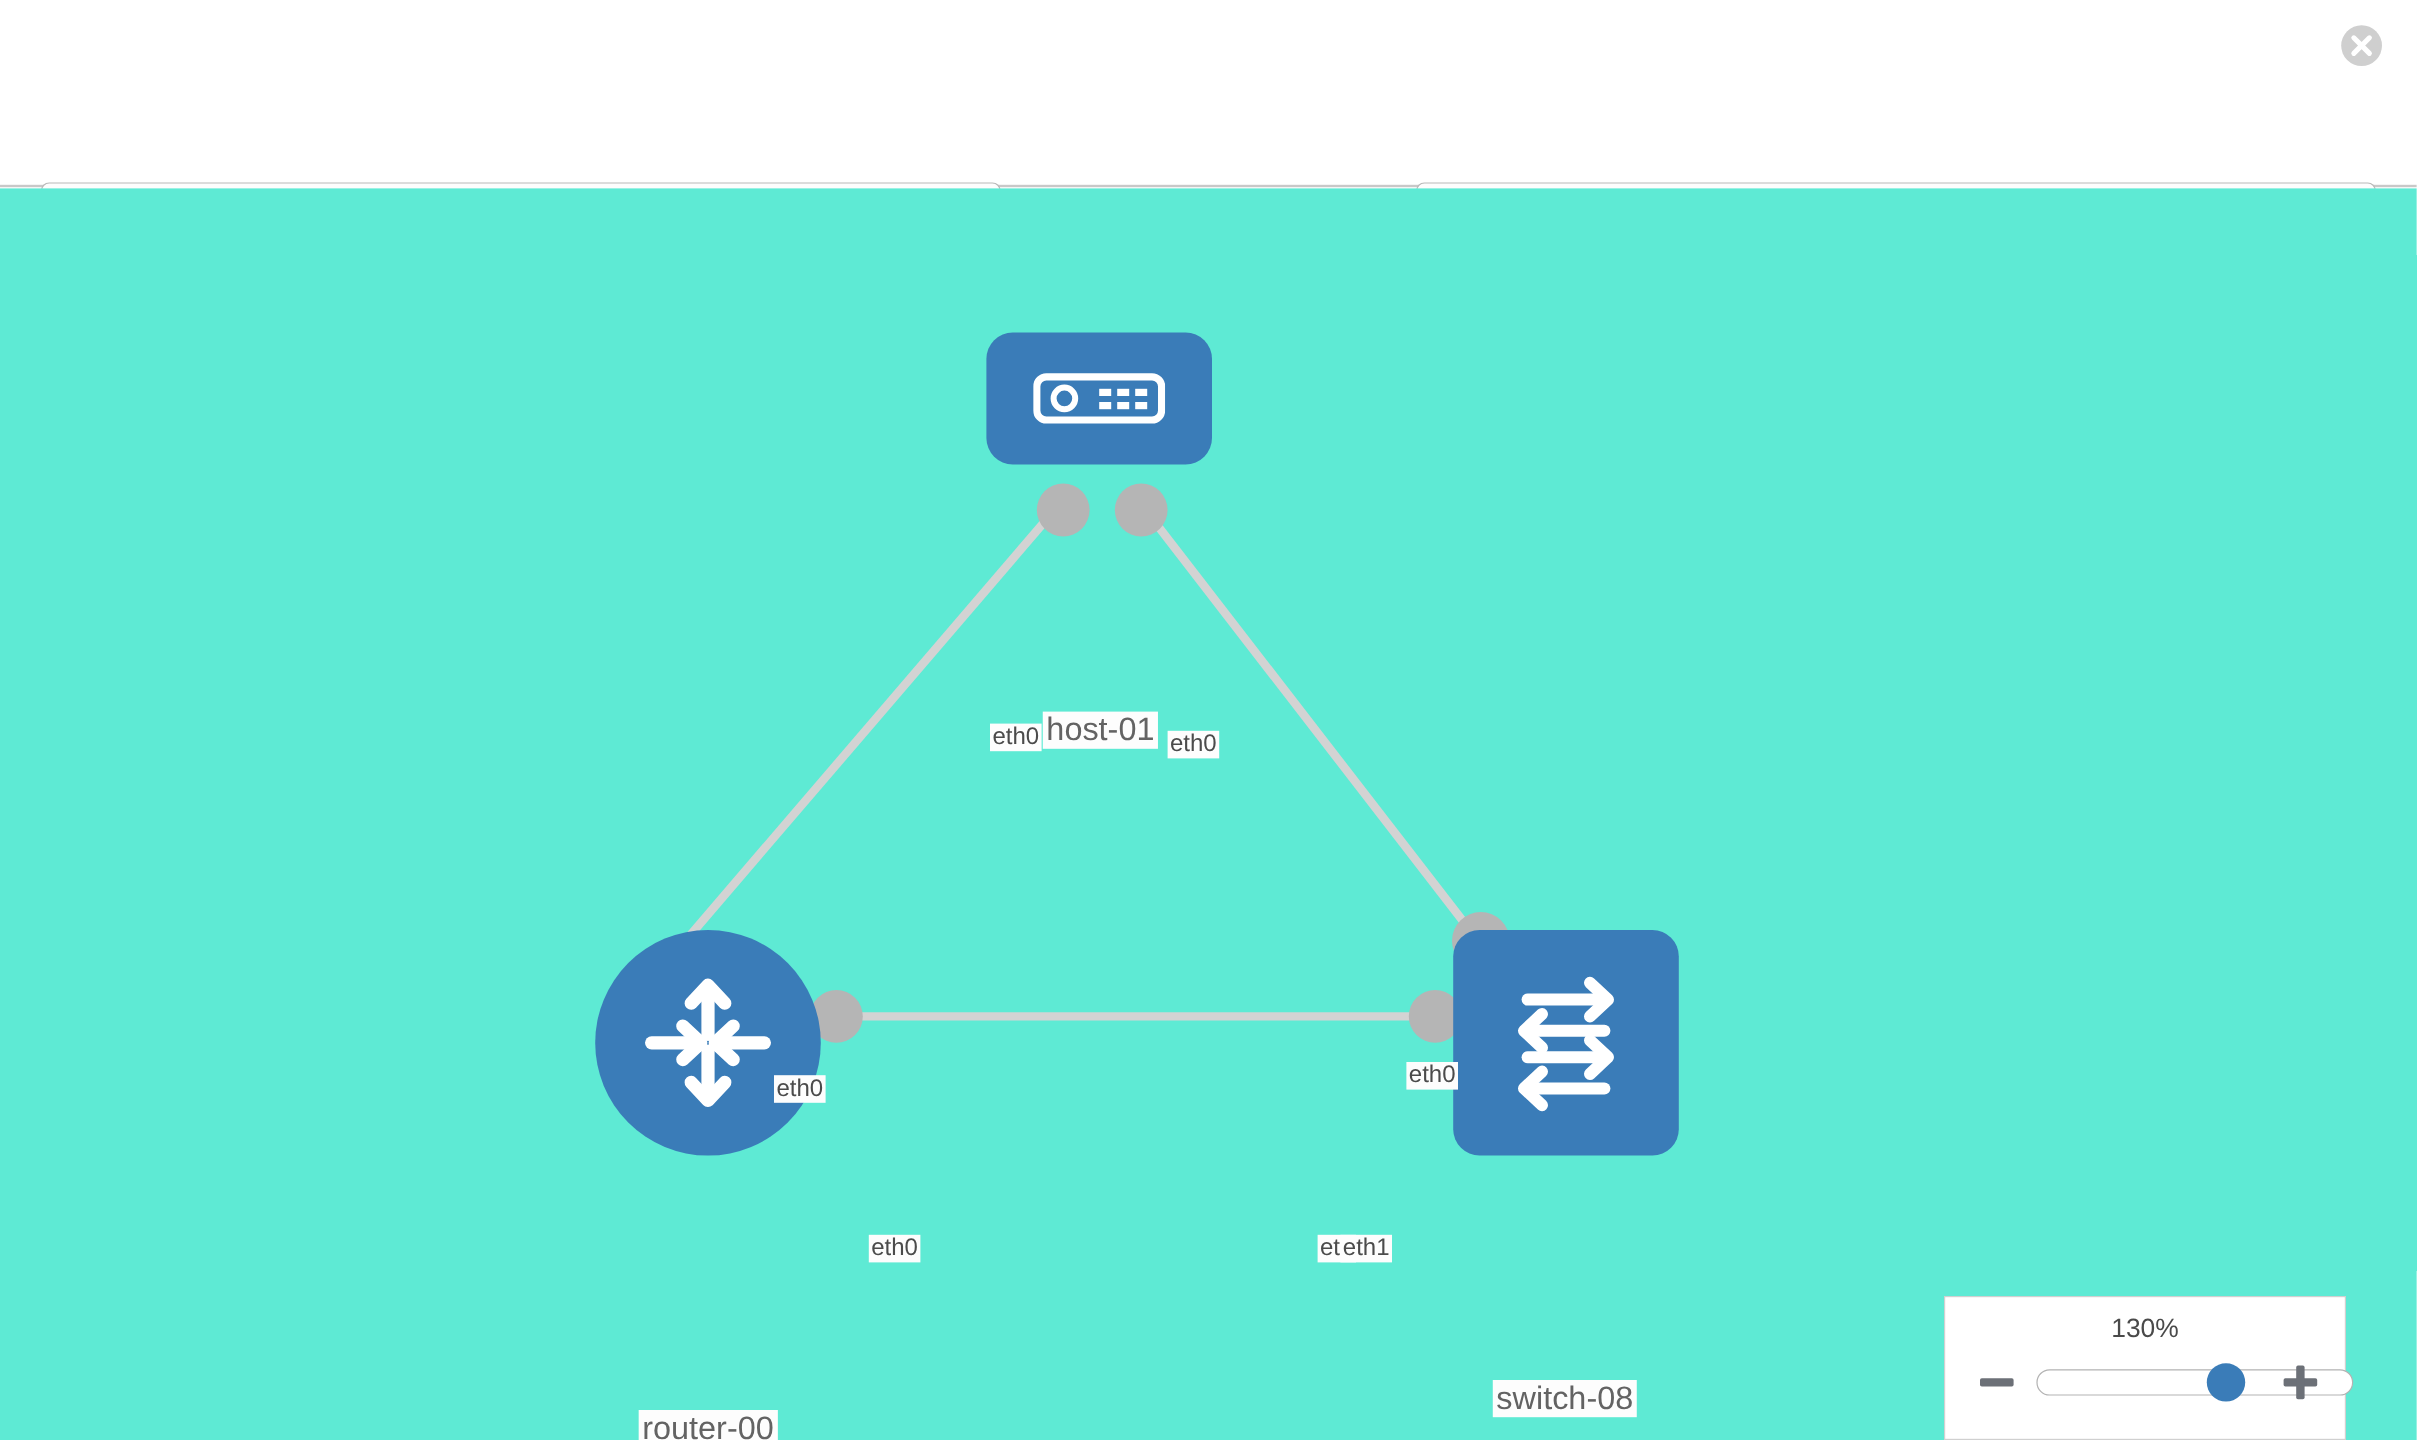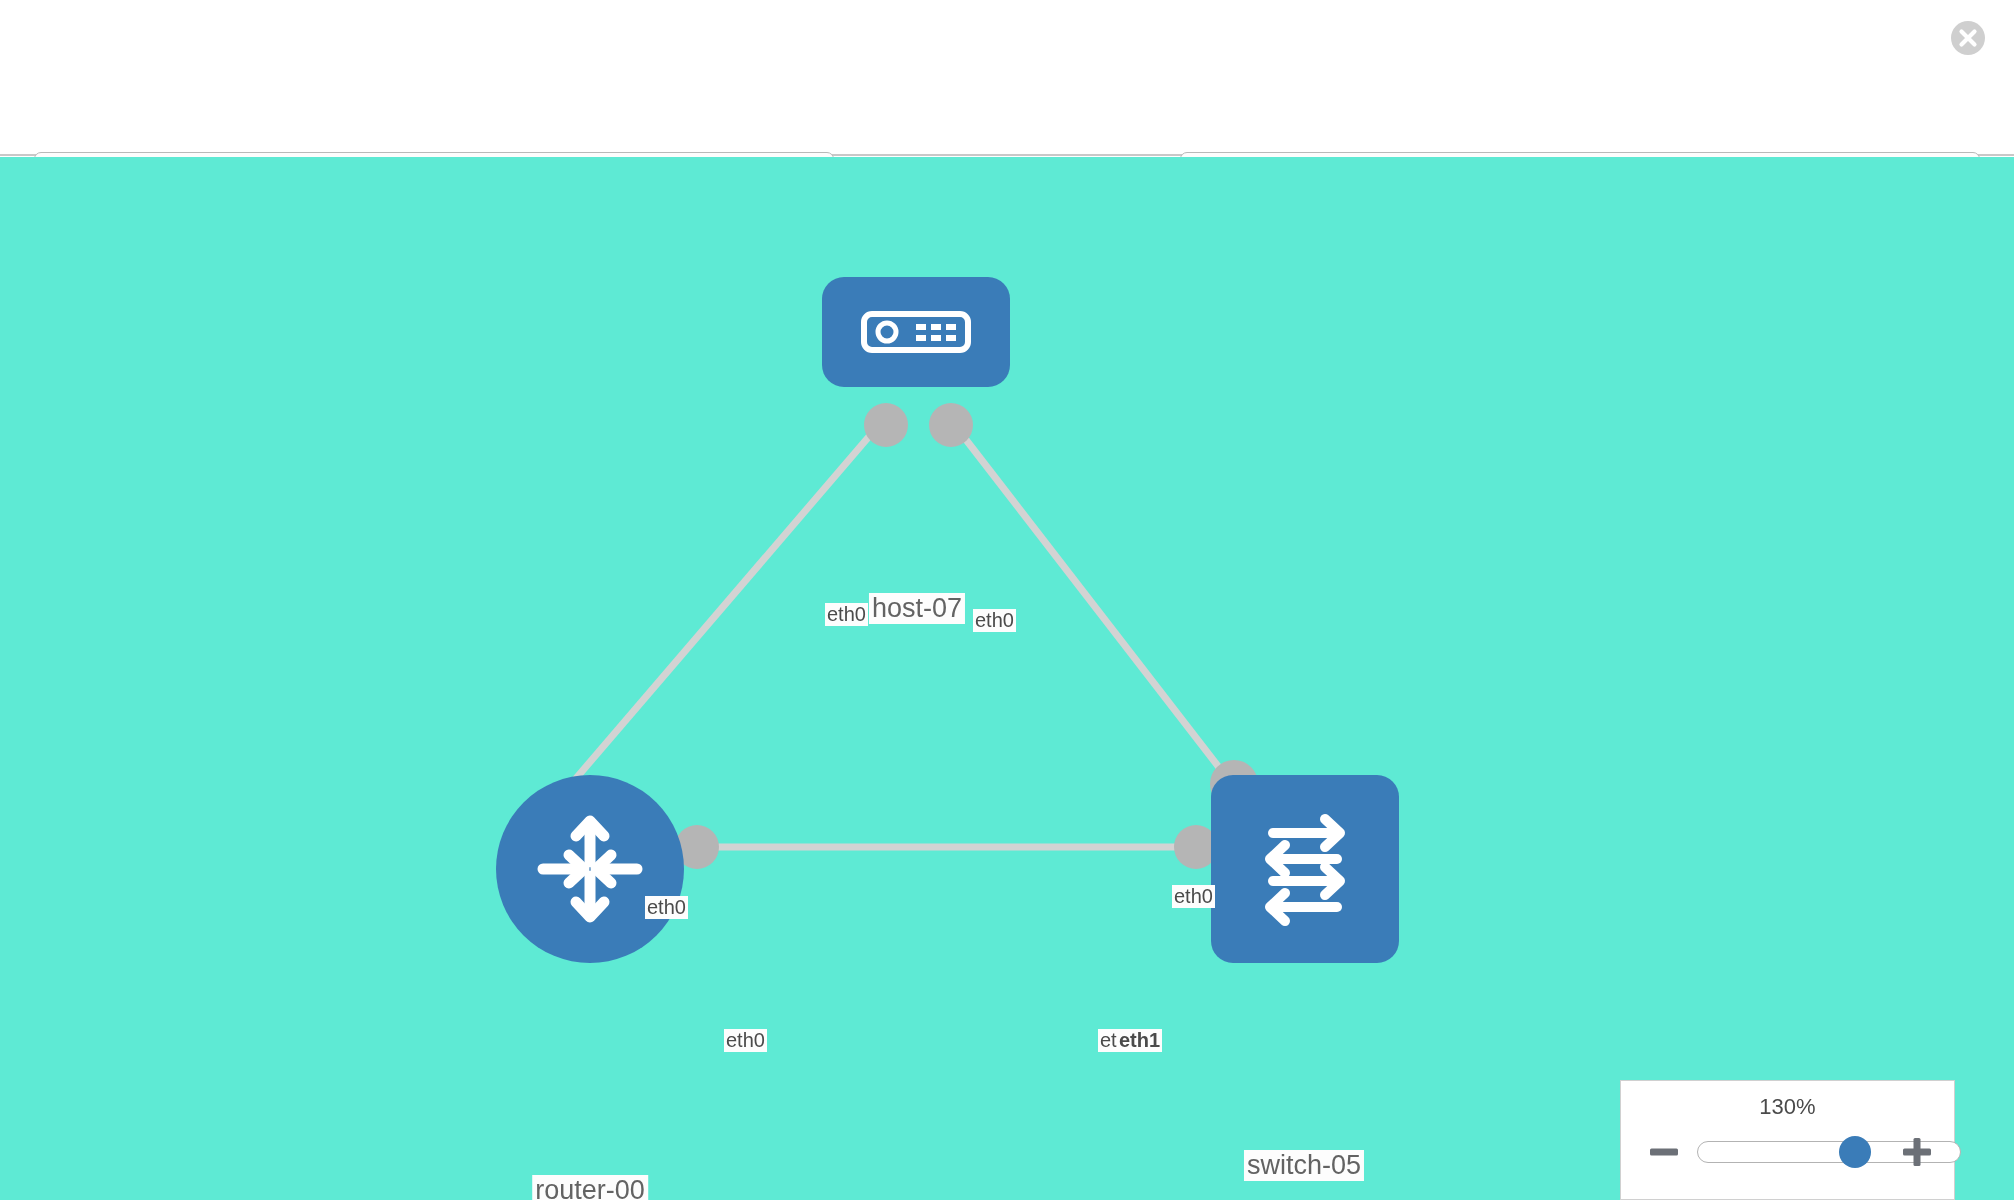--- a/index.html
+++ b/index.html
@@ -304,37 +304,37 @@
           <line x1="28" y1="72" x2="94" y2="72"></line>
           <polyline points="80,58 95,72 80,86"></polyline>
           <line x1="92" y1="98" x2="26" y2="98"></line>
           <polyline points="40,84 25,98 40,112"></polyline>
         </g>
       </svg>
     </div>
 
     <span class="edge-label" style="left:825px; top:446px;">eth0</span>
 
-    <span class="node-label" style="left:917px; top:436px;">host-07</span>
+    <span class="node-label" style="left:917px; top:436px;">host-01</span>
 
     <span class="edge-label" style="left:973px; top:452px;">eth0</span>
 
     <span class="edge-label" style="left:645px; top:739px;">eth0</span>
 
     <span class="edge-label" style="left:1172px; top:728px;">eth0</span>
 
     <span class="edge-label" style="left:724px; top:872px;">eth0</span>
 
     <span class="edge-label" style="left:1098px; top:872px;">eth</span>
 
-    <span class="edge-label" style="left:1117px; top:872px;font-weight:bold;">eth1</span>
+    <span class="edge-label" style="left:1117px; top:872px;">eth1</span>
 
     <span class="node-label" style="left:590px; top:1018px;">router-00</span>
 
-    <span class="node-label" style="left:1304px; top:993px;">switch-05</span>
+    <span class="node-label" style="left:1304px; top:993px;">switch-08</span>
   </div>
 
   <div class="zoom-panel">
     <div class="zoom-value">130%</div>
     <div class="zoom-row">
       <div class="zoom-minus">
         <svg width="34" height="34" viewBox="0 0 34 34">
           <rect x="3" y="13.5" width="28" height="7" rx="1.5" fill="#6c7077"></rect>
         </svg>
       </div>

